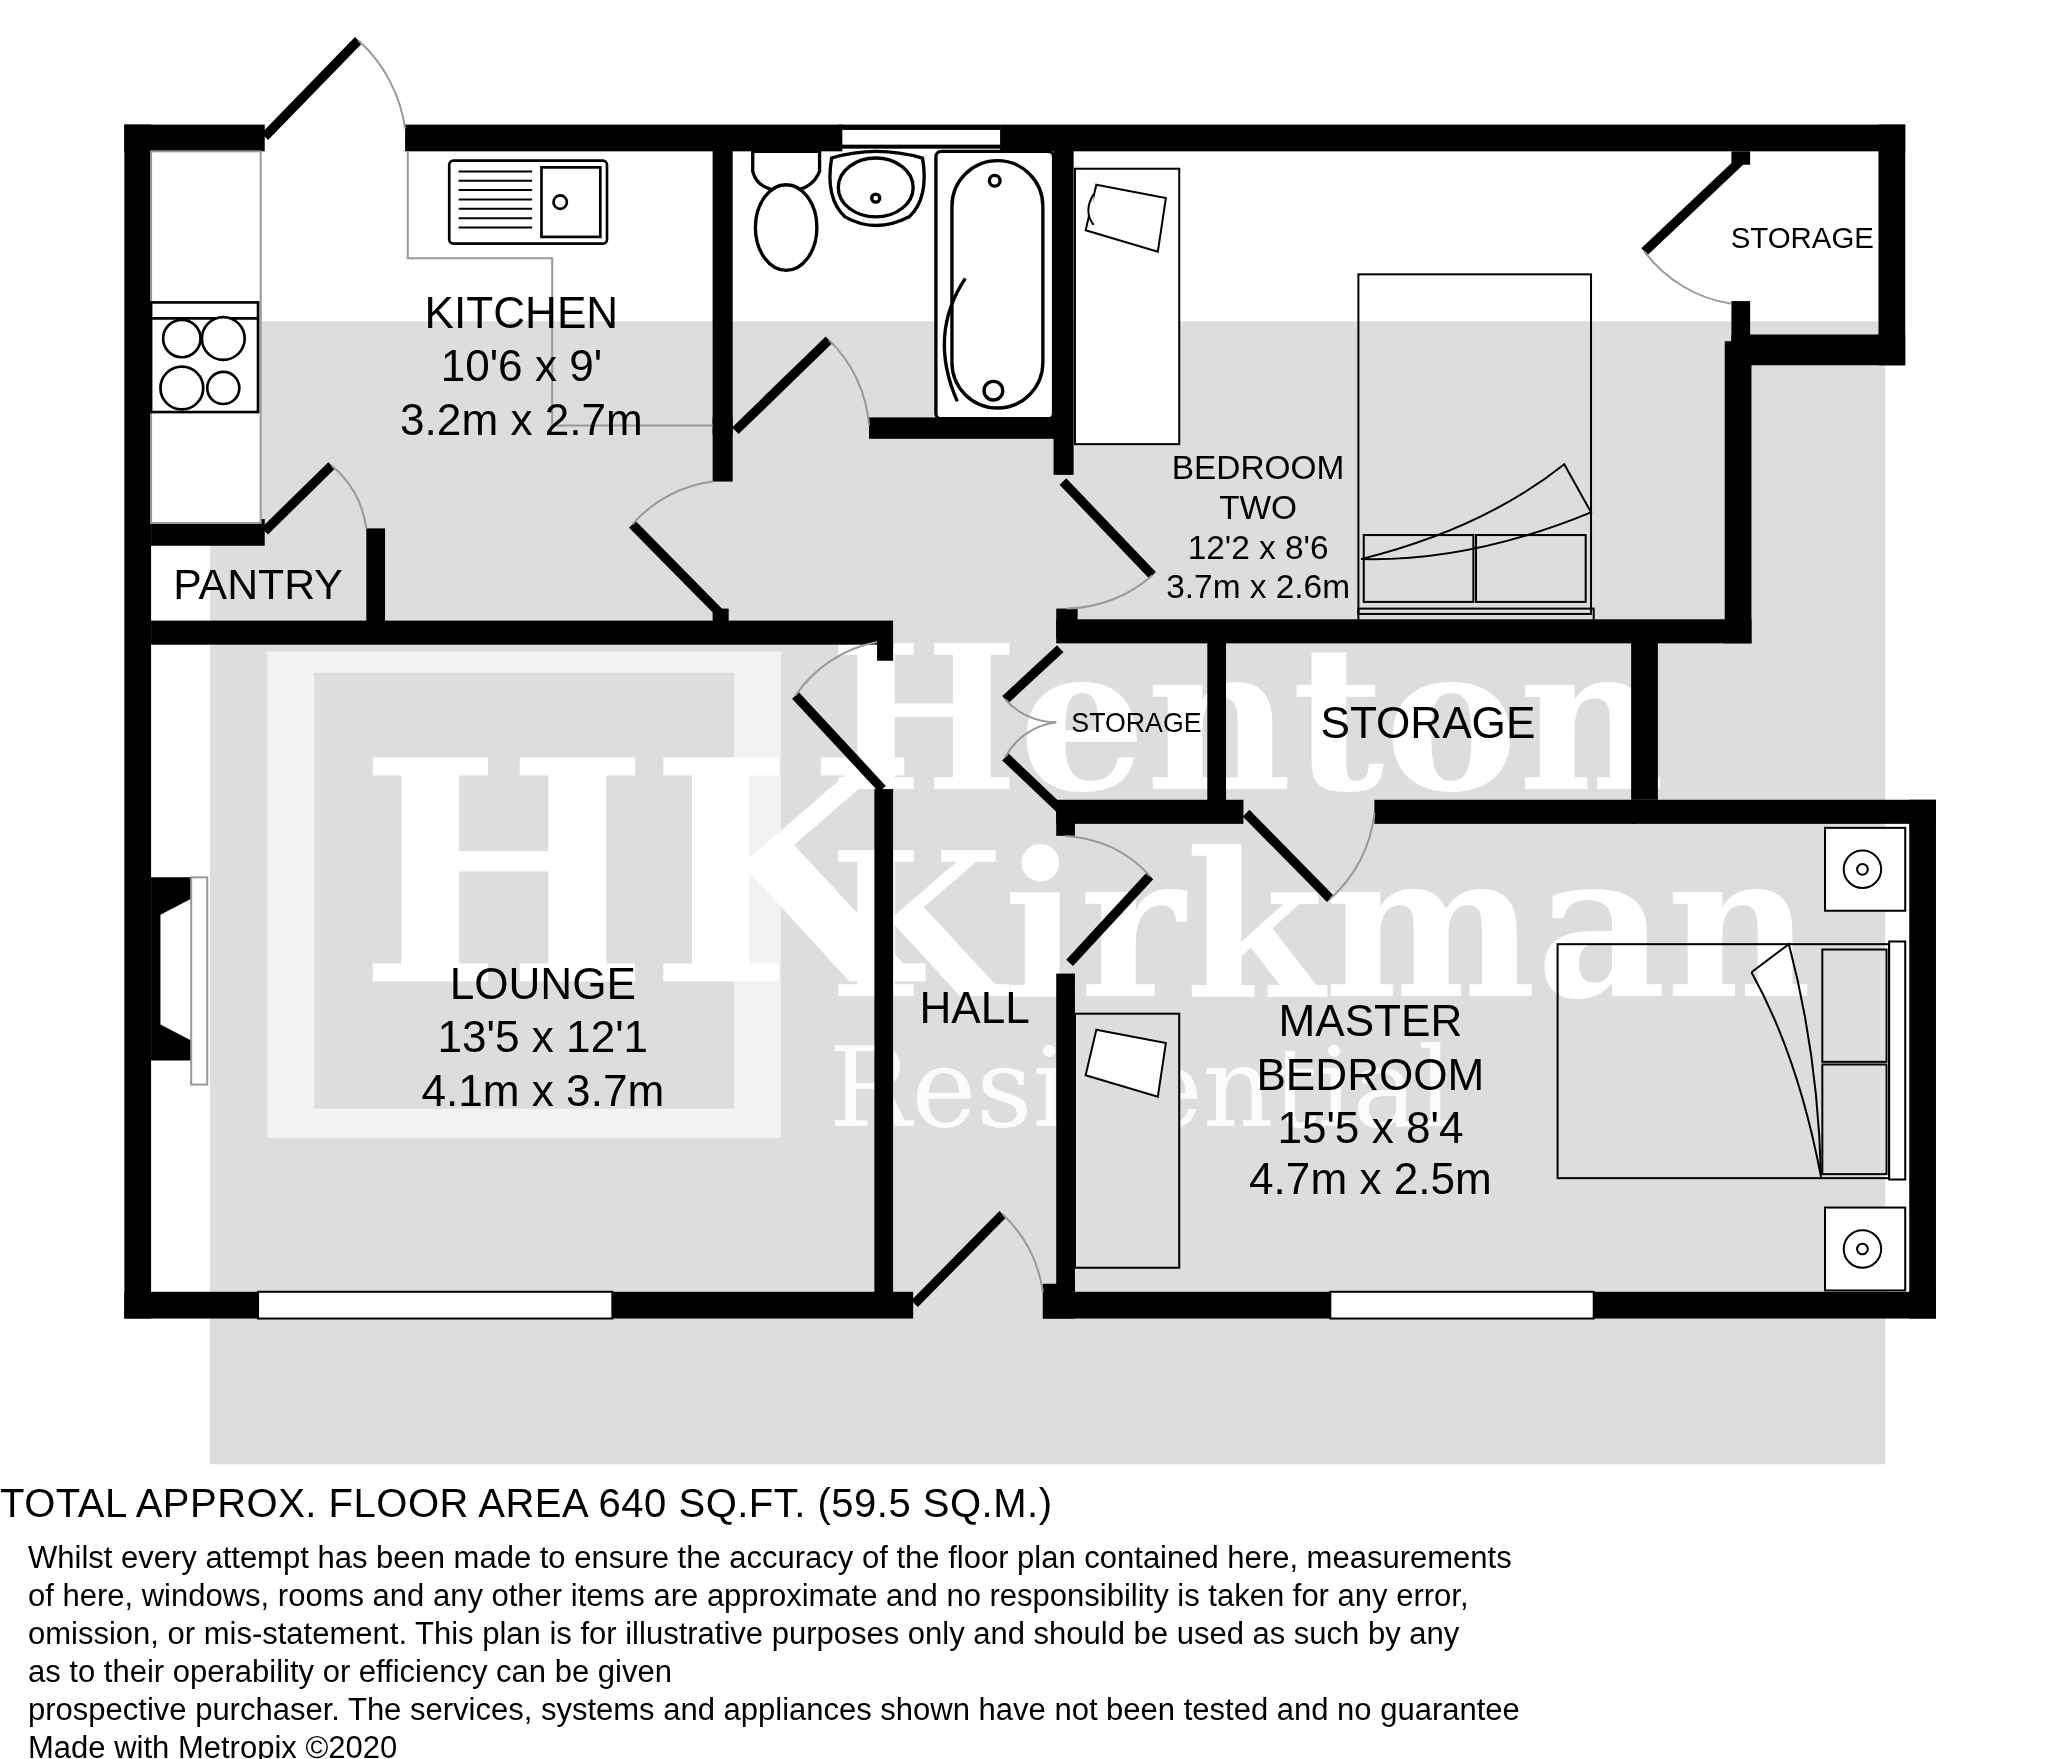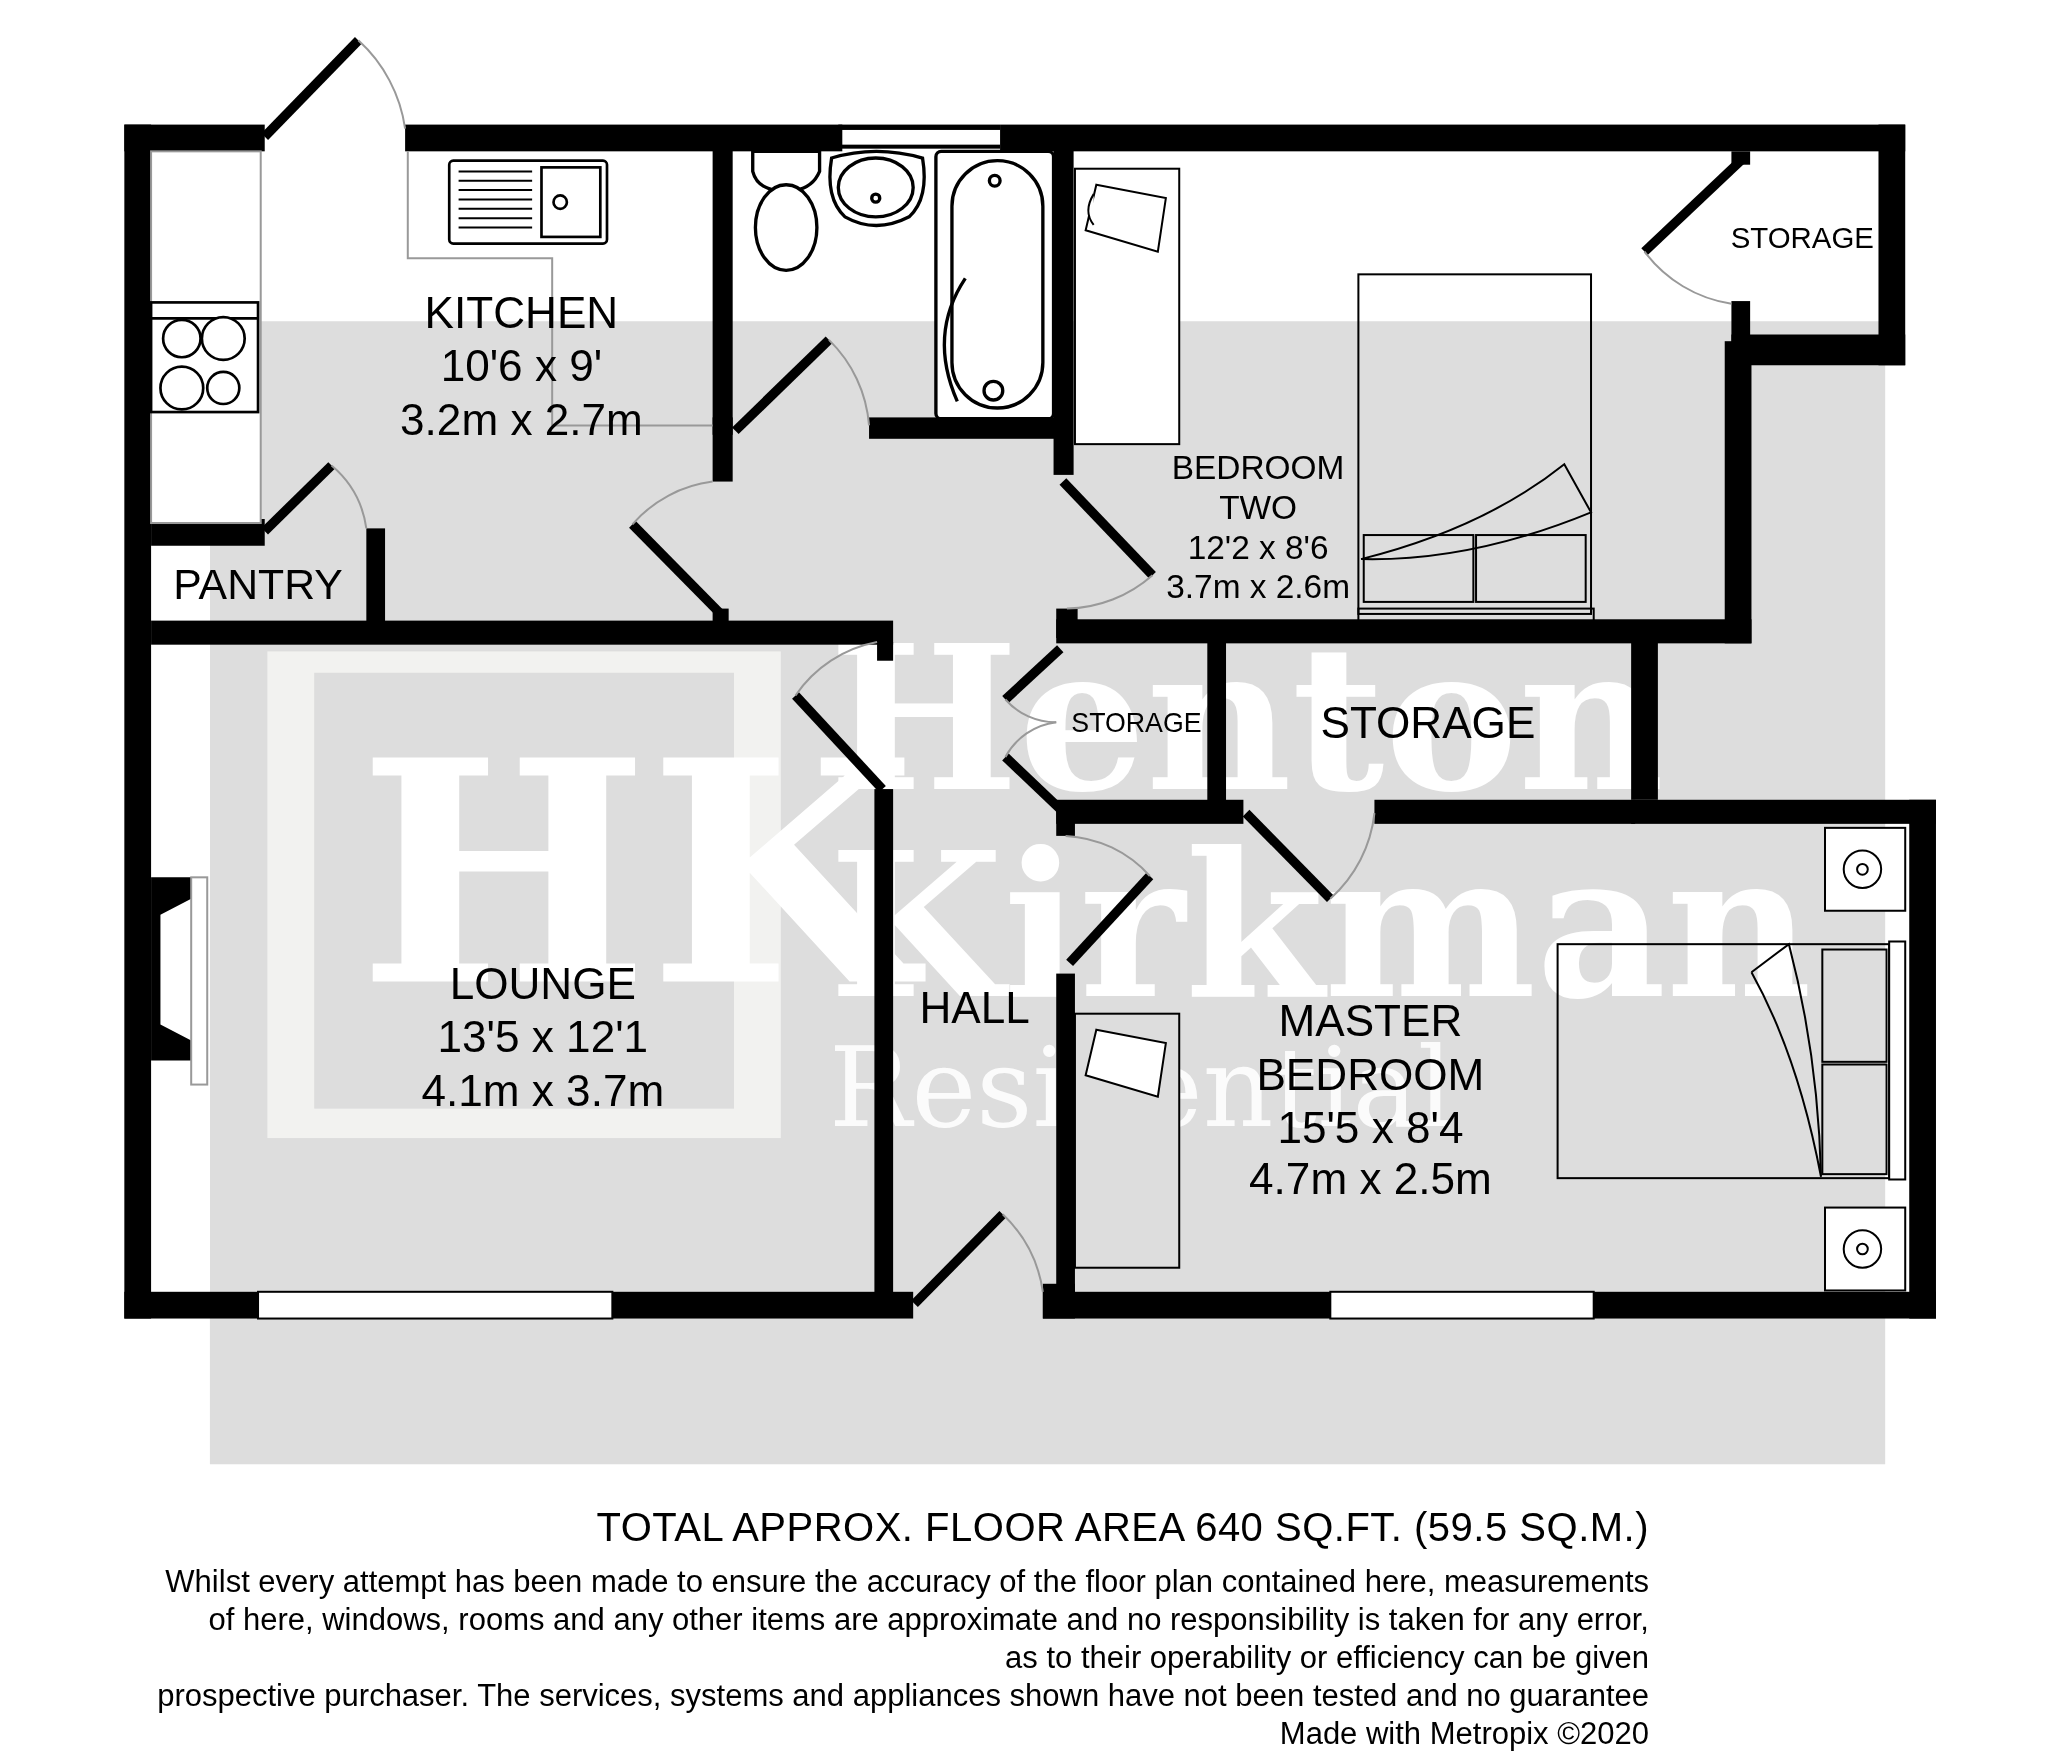--- a/index.html
+++ b/index.html
@@ -1,20 +1,20 @@
 <!DOCTYPE html>
 <html style="font-size:14.4px"><head>
 <meta charset="utf-8">
 <style>
   html, body { margin:0; padding:0; background:#ffffff; }
   body { width:2067px; height:1760px; position:relative; overflow:hidden; font-family:"Liberation Sans", sans-serif; }
   #plan { position:absolute; left:0; top:0; width:2067px; height:1760px; }
   .lbl { font-family:"Liberation Sans", sans-serif; fill:#000; text-anchor:middle; }
   .wm { font-family:"DejaVu Serif", serif; fill:#ffffff; text-anchor:start; }
-  .footer { position:absolute; left:0; width:1649px; text-align:right; color:#000; font-family:"Liberation Sans", sans-serif;margin-top:24px; }
+  .footer { position:absolute; left:0; width:1649px; text-align:left; color:#000; font-family:"Liberation Sans", sans-serif; }
   .footer-title { top:1481px; font-size:40px; letter-spacing:0.5px; }
   .footer-body { top:1539px; font-size:31px; line-height:38px; }
   .footer-body div { margin:0;padding-left:28px; }
 </style>
 </head>
 <body>
 
 <svg id="plan" viewBox="0 0 1546 1316" xmlns="http://www.w3.org/2000/svg">
 
   <g>
@@ -231,17 +231,18 @@
     <text class="lbl" x="1025" y="815" font-size="33">BEDROOM</text>
     <text class="lbl" x="1025" y="855" font-size="33">15'5 x 8'4</text>
     <text class="lbl" x="1025" y="893" font-size="33">4.7m x 2.5m</text>
   </g>
 </svg>
 
 <div class="footer footer-title">TOTAL APPROX. FLOOR AREA 640 SQ.FT. (59.5 SQ.M.)</div>
 <div class="footer footer-body">
   <div>Whilst every attempt has been made to ensure the accuracy of the floor plan contained here, measurements</div>
   <div>of here, windows, rooms and any other items are approximate and no responsibility is taken for any error,</div>
+  <div>omission, or mis-statement. This plan is for illustrative purposes only and should be used as such by any</div>
   <div>as to their operability or efficiency can be given</div>
   <div>prospective purchaser. The services, systems and appliances shown have not been tested and no guarantee</div>
   <div>Made with Metropix ©2020</div>
 </div>
 
 
 </body></html>

